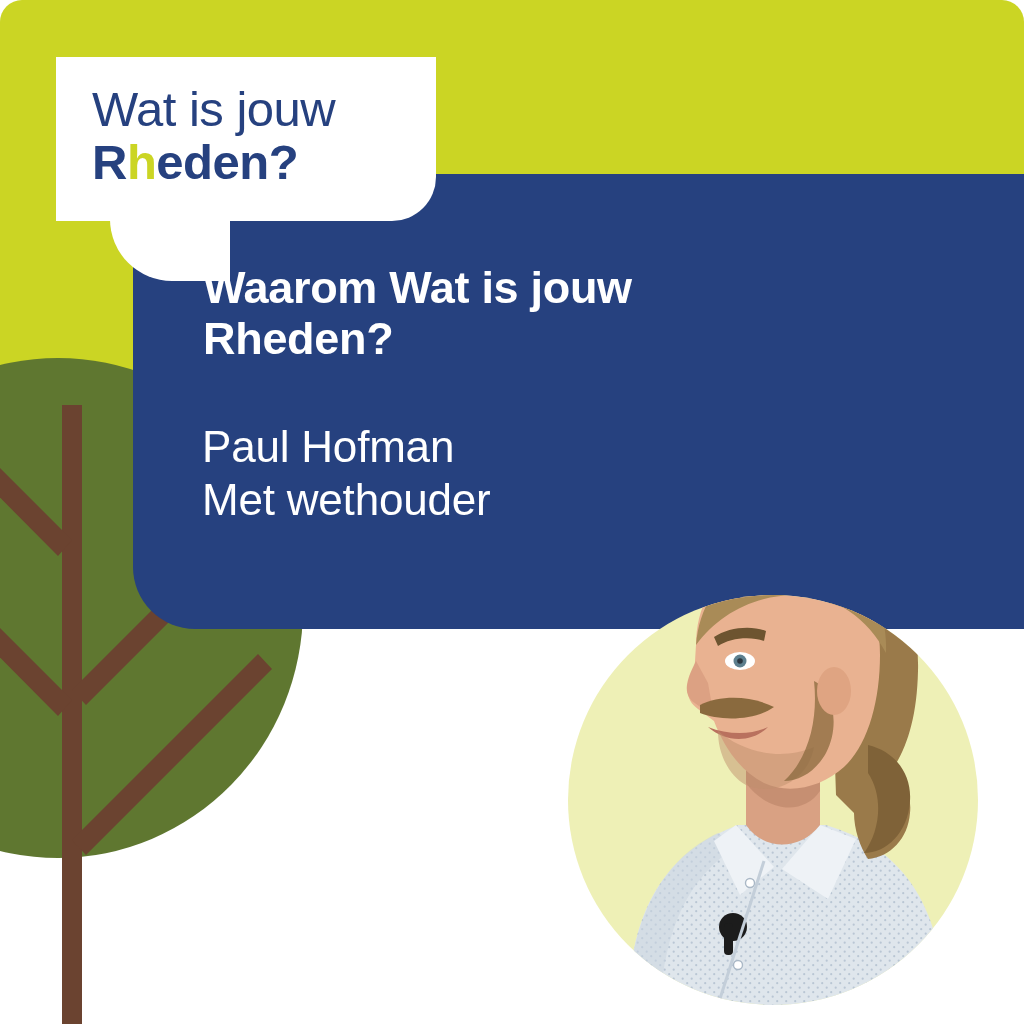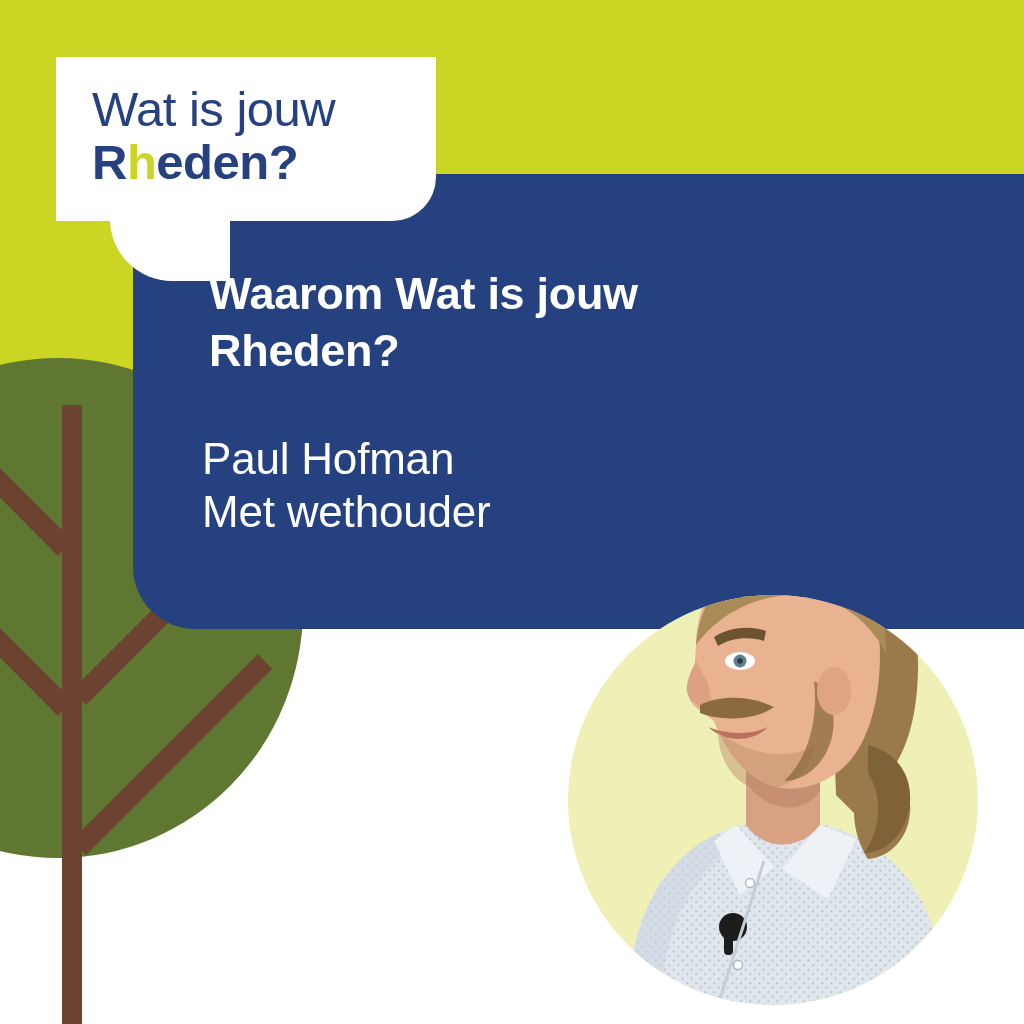--- a/index.html
+++ b/index.html
@@ -9,20 +9,21 @@
   }
   body {
     font-family: "Liberation Sans", sans-serif;
   }
   #cover {
     position: relative;
     width: 1024px;
     height: 1024px;
     overflow: hidden;
     background: #ffffff;
+    border-radius: 22px;
   }
 
   
   .green-block {
     position: absolute;
     left: 0;
     top: 0;
     width: 1024px;
     height: 352px;
     background: #cbd524;
@@ -140,21 +141,21 @@
     letter-spacing: 0px;
     line-height: 1.1;
     margin: 0 0 8px 0;
   }
   .episode-title {
     font-size: 45px;
     font-weight: 700;
     color: #ffffff;
     line-height: 1.12;
     letter-spacing: -0.3px;
-    margin: 7px;
+    margin: 1px;
     max-width: 560px;
   }
   .guest-line {
     font-size: 44px;
     font-weight: 400;
     color: #ffffff;
     line-height: 1.2;
     letter-spacing: -0.2px;
     margin: 0;
   }

